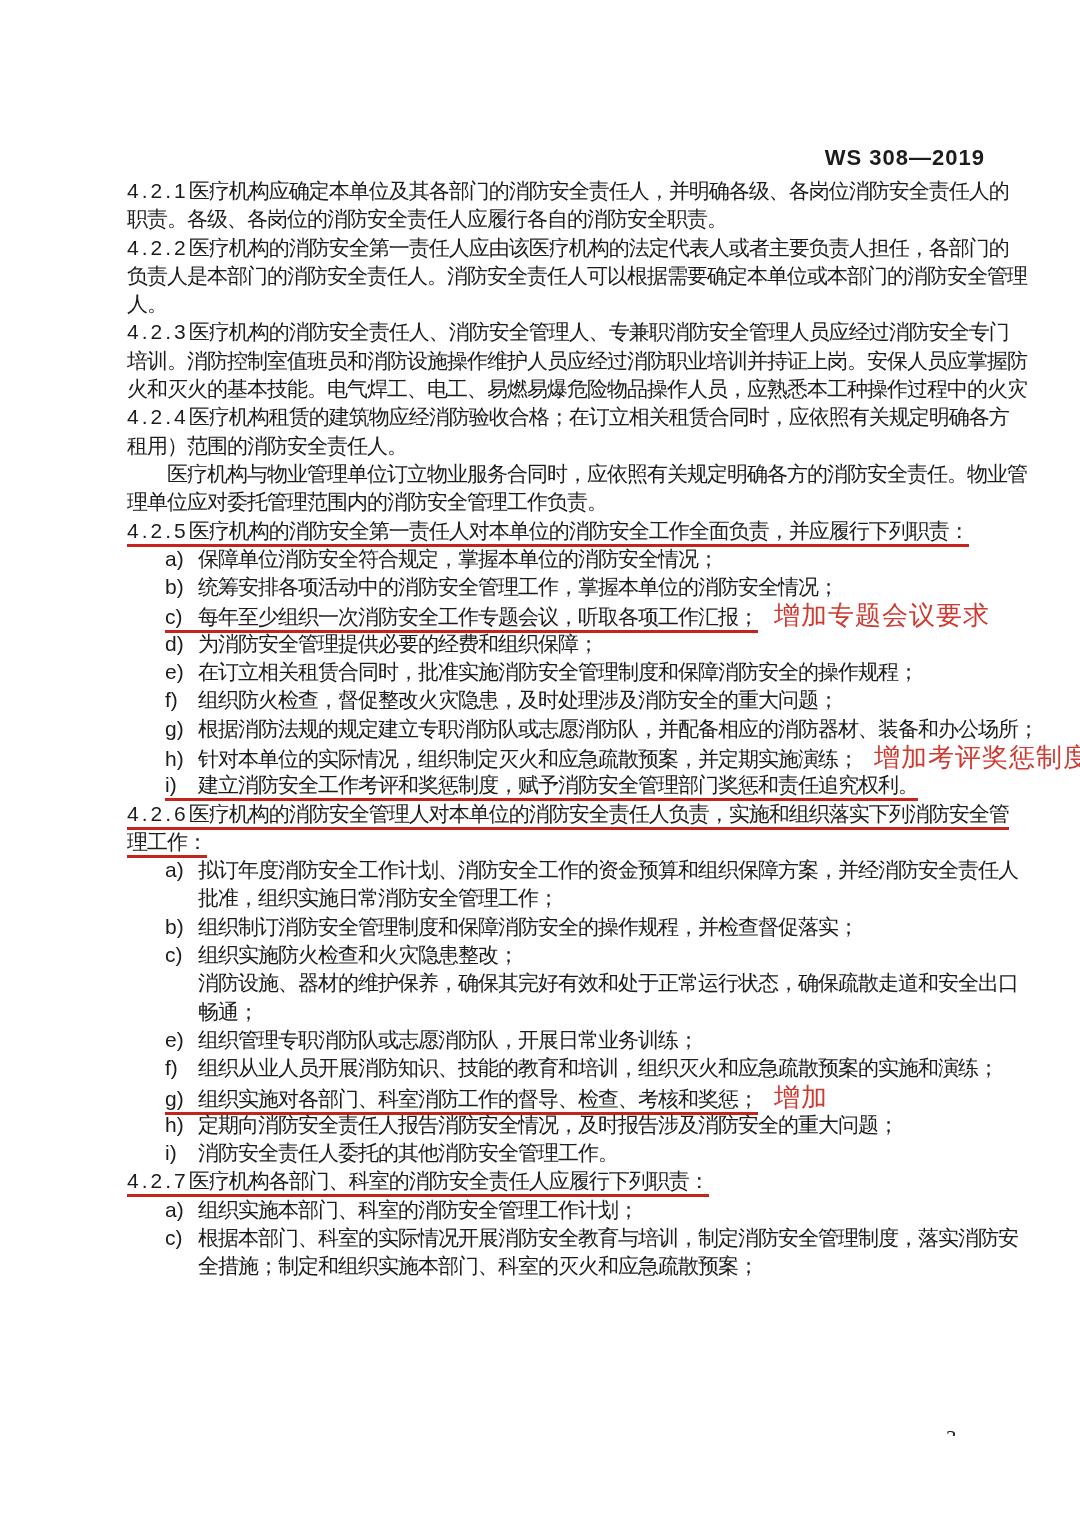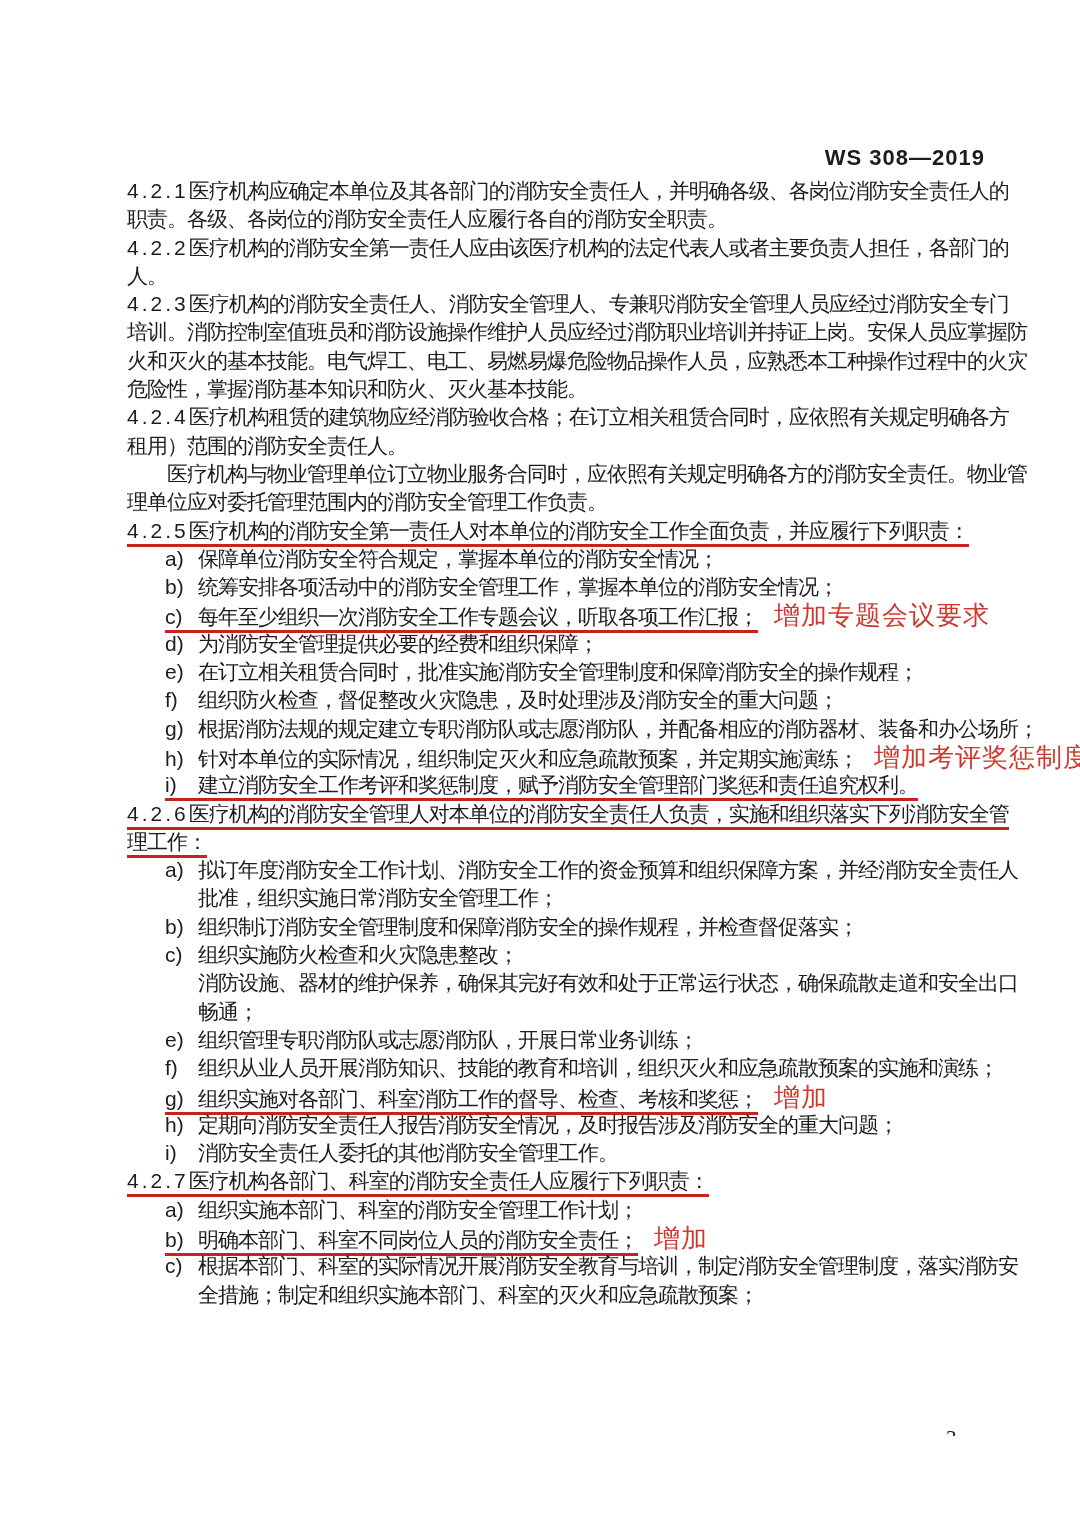--- a/index.html
+++ b/index.html
@@ -65,25 +65,25 @@
 <body>
 
 <div class="page">
 
   <div class="doc-header">WS 308—2019</div>
 
   <div class="doc-body">
       <div class="line clause"><span class="clabel">4.2.1</span><span class="txt">医疗机构应确定本单位及其各部门的消防安全责任人，并明确各级、各岗位消防安全责任人的</span></div>
       <div class="line flush"><span class="txt">职责。各级、各岗位的消防安全责任人应履行各自的消防安全职责。</span></div>
       <div class="line clause"><span class="clabel">4.2.2</span><span class="txt">医疗机构的消防安全第一责任人应由该医疗机构的法定代表人或者主要负责人担任，各部门的</span></div>
+      <div class="line flush"><span class="txt">负责人是本部门的消防安全责任人。消防安全责任人可以根据需要确定本单位或本部门的消防安全管理</span></div>
       <div class="line flush"><span class="txt">人。</span></div>
       <div class="line clause"><span class="clabel">4.2.3</span><span class="txt">医疗机构的消防安全责任人、消防安全管理人、专兼职消防安全管理人员应经过消防安全专门</span></div>
       <div class="line flush"><span class="txt">培训。消防控制室值班员和消防设施操作维护人员应经过消防职业培训并持证上岗。安保人员应掌握防</span></div>
       <div class="line flush"><span class="txt">火和灭火的基本技能。电气焊工、电工、易燃易爆危险物品操作人员，应熟悉本工种操作过程中的火灾</span></div>
-      <div class="line flush"><span class="txt">危险性，掌握消防基本知识和防火、灭火基本技能。</span></div>
       <div class="line clause"><span class="clabel">4.2.4</span><span class="txt">医疗机构租赁的建筑物应经消防验收合格；在订立相关租赁合同时，应依照有关规定明确各方</span></div>
       <div class="line flush"><span class="txt">租用）范围的消防安全责任人。</span></div>
       <div class="line para"><span class="txt">医疗机构与物业管理单位订立物业服务合同时，应依照有关规定明确各方的消防安全责任。物业管</span></div>
       <div class="line flush"><span class="txt">理单位应对委托管理范围内的消防安全管理工作负责。</span></div>
       <div class="line clause"><span class="ul-red"><span class="clabel">4.2.5</span><span class="txt">医疗机构的消防安全第一责任人对本单位的消防安全工作全面负责，并应履行下列职责：</span></span></div>
       <div class="line item"><span class="marker">a)</span><span class="txt">保障单位消防安全符合规定，掌握本单位的消防安全情况；</span></div>
       <div class="line item"><span class="marker">b)</span><span class="txt">统筹安排各项活动中的消防安全管理工作，掌握本单位的消防安全情况；</span></div>
       <div class="line item"><span class="ul-red"><span class="marker">c)</span><span class="txt">每年至少组织一次消防安全工作专题会议，听取各项工作汇报；</span></span><span class="ann">增加专题会议要求</span></div>
       <div class="line item"><span class="marker">d)</span><span class="txt">为消防安全管理提供必要的经费和组织保障；</span></div>
       <div class="line item"><span class="marker">e)</span><span class="txt">在订立相关租赁合同时，批准实施消防安全管理制度和保障消防安全的操作规程；</span></div>
@@ -99,21 +99,20 @@
       <div class="line item"><span class="marker">c)</span><span class="txt">组织实施防火检查和火灾隐患整改；</span></div>
       <div class="line cont"><span class="txt">消防设施、器材的维护保养，确保其完好有效和处于正常运行状态，确保疏散走道和安全出口</span></div>
       <div class="line cont"><span class="txt">畅通；</span></div>
       <div class="line item"><span class="marker">e)</span><span class="txt">组织管理专职消防队或志愿消防队，开展日常业务训练；</span></div>
       <div class="line item"><span class="marker">f)</span><span class="txt">组织从业人员开展消防知识、技能的教育和培训，组织灭火和应急疏散预案的实施和演练；</span></div>
       <div class="line item"><span class="ul-red"><span class="marker">g)</span><span class="txt">组织实施对各部门、科室消防工作的督导、检查、考核和奖惩；</span></span><span class="ann">增加</span></div>
       <div class="line item"><span class="marker">h)</span><span class="txt">定期向消防安全责任人报告消防安全情况，及时报告涉及消防安全的重大问题；</span></div>
       <div class="line item"><span class="marker">i)</span><span class="txt">消防安全责任人委托的其他消防安全管理工作。</span></div>
       <div class="line clause"><span class="ul-red"><span class="clabel">4.2.7</span><span class="txt">医疗机构各部门、科室的消防安全责任人应履行下列职责：</span></span></div>
       <div class="line item"><span class="marker">a)</span><span class="txt">组织实施本部门、科室的消防安全管理工作计划；</span></div>
-      <div class="line item"><span class="ul-red"><span class="marker">b)</span><span class="txt">明确本部门、科室不同岗位人员的消防安全责任；</span></span><span class="ann">增加</span></div>
       <div class="line item"><span class="marker">c)</span><span class="txt">根据本部门、科室的实际情况开展消防安全教育与培训，制定消防安全管理制度，落实消防安</span></div>
       <div class="line cont"><span class="txt">全措施；制定和组织实施本部门、科室的灭火和应急疏散预案；</span></div>
     </div>
 
   <div class="page-number">3</div>
 
   <div class="watermark">
     <span>
       <svg width="50" height="40" viewBox="0 0 50 40">
         <ellipse cx="18" cy="16" rx="14.5" ry="12.5" fill="none" stroke="#cbc7c2" stroke-width="2.2"></ellipse>

